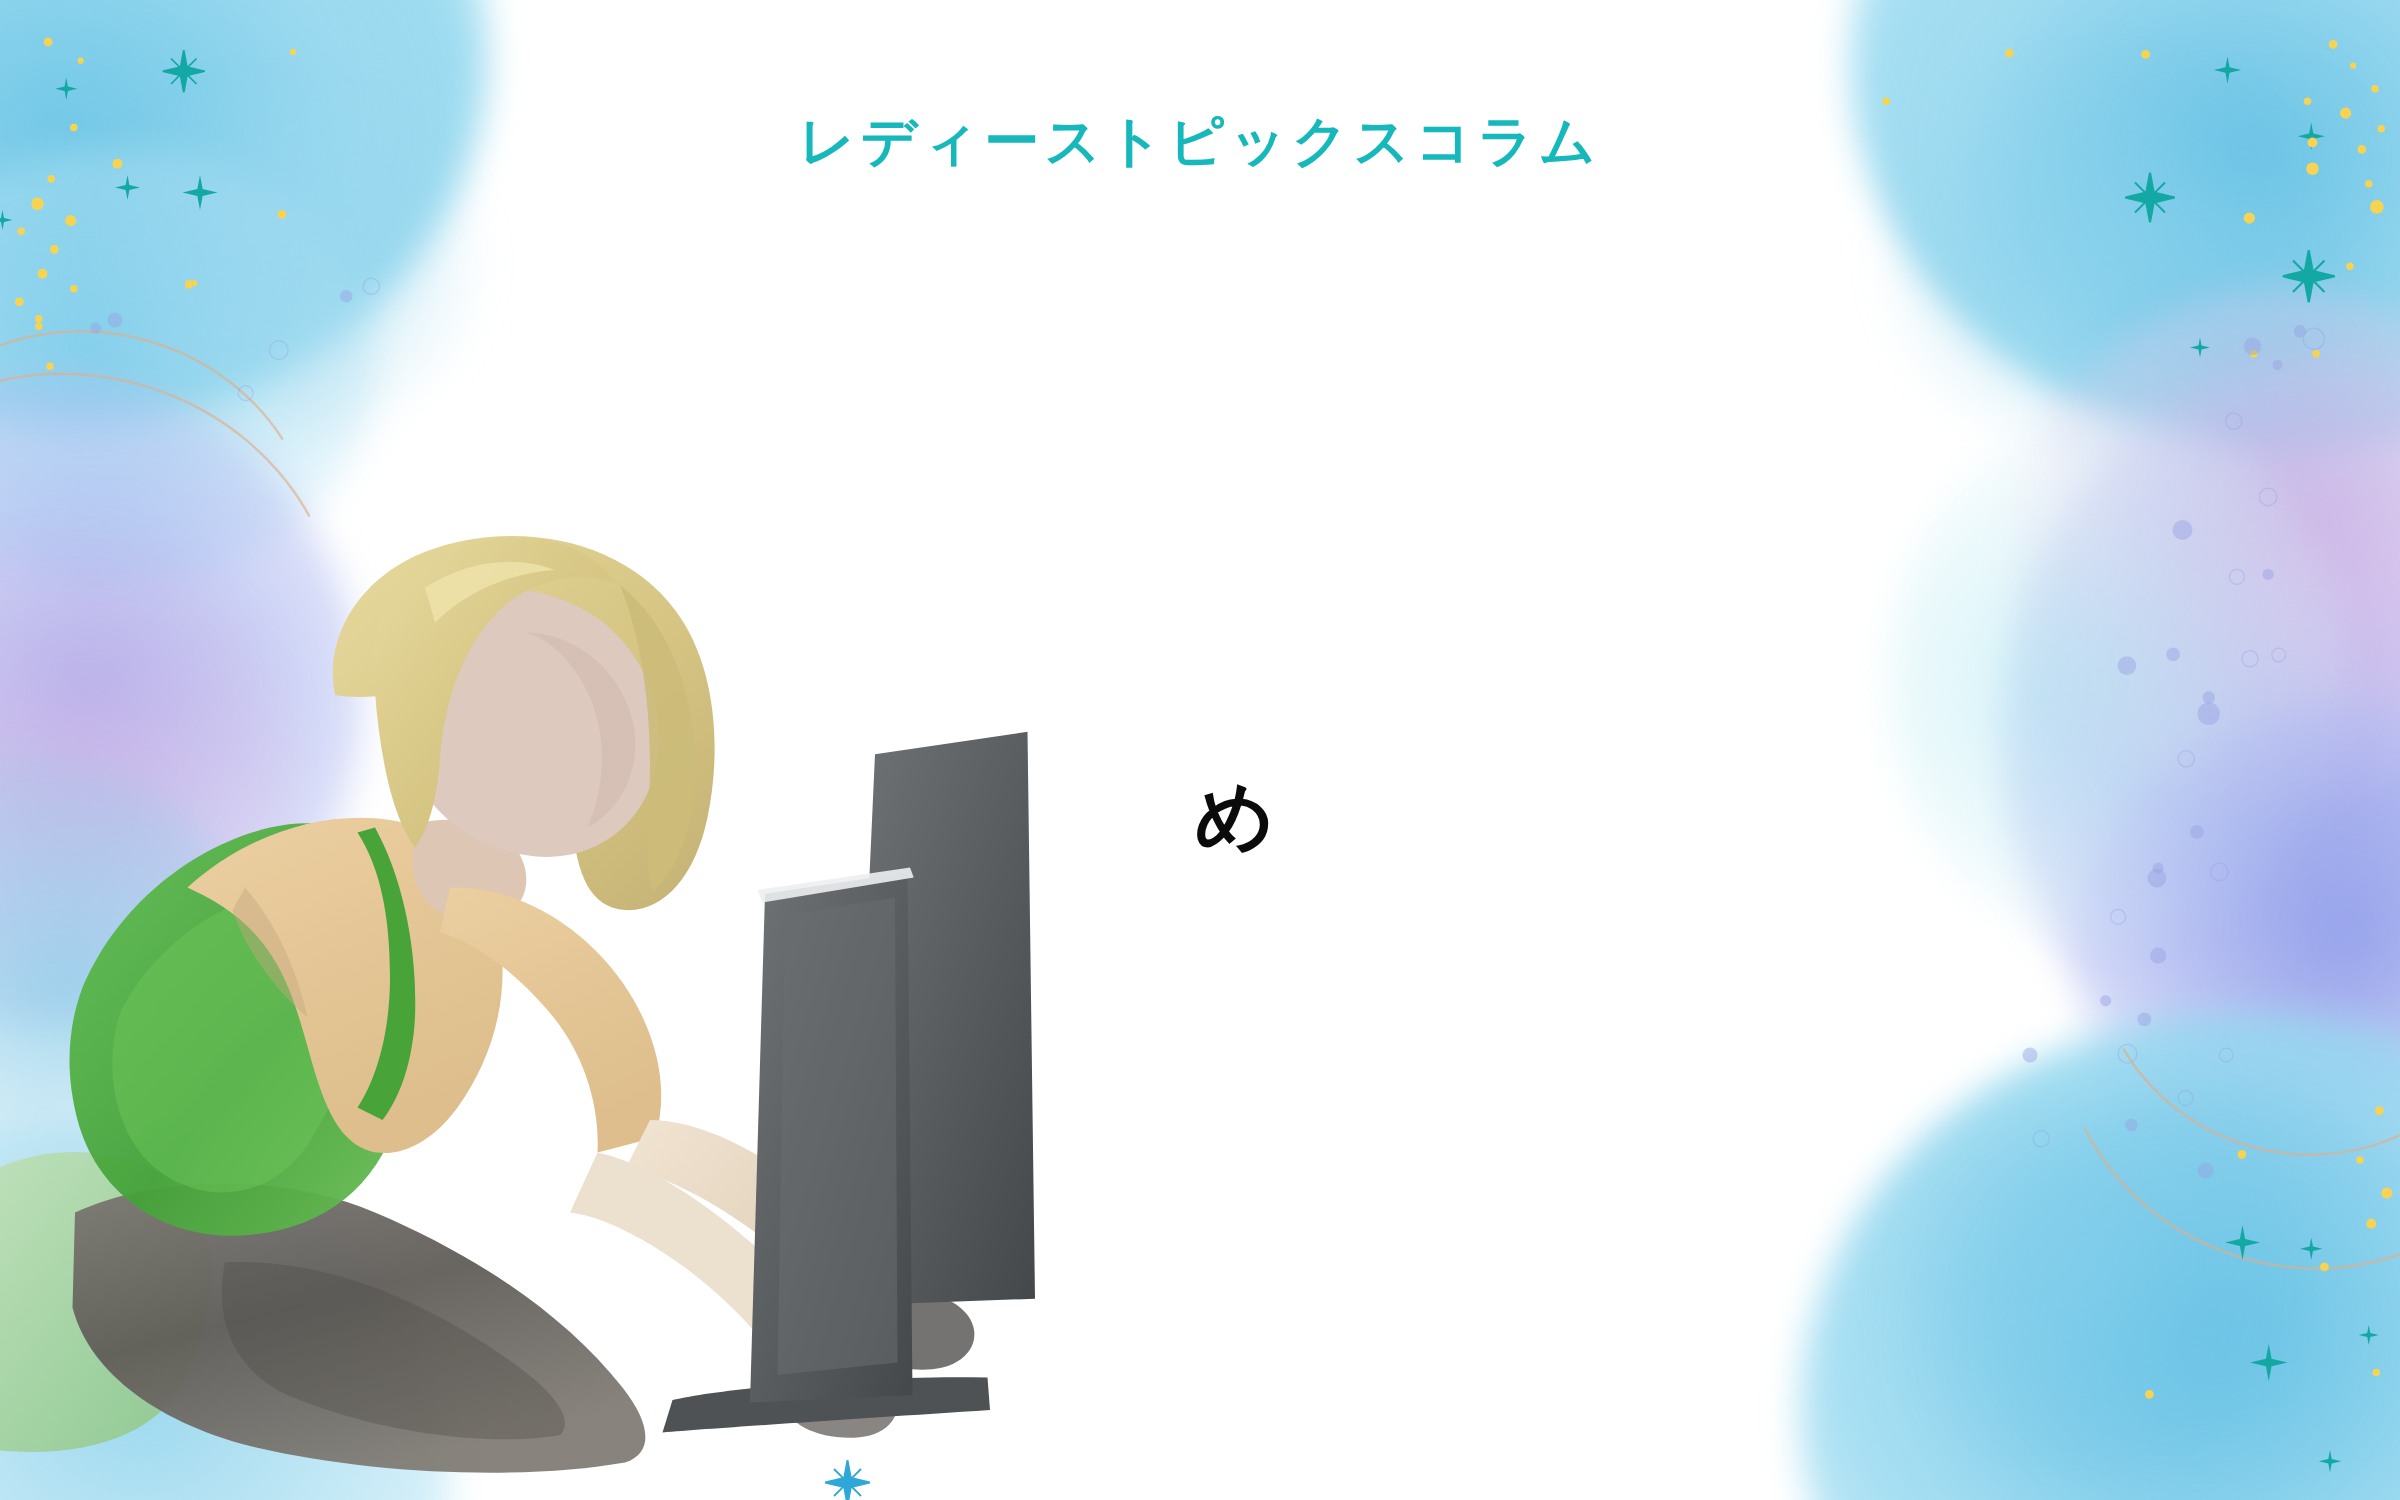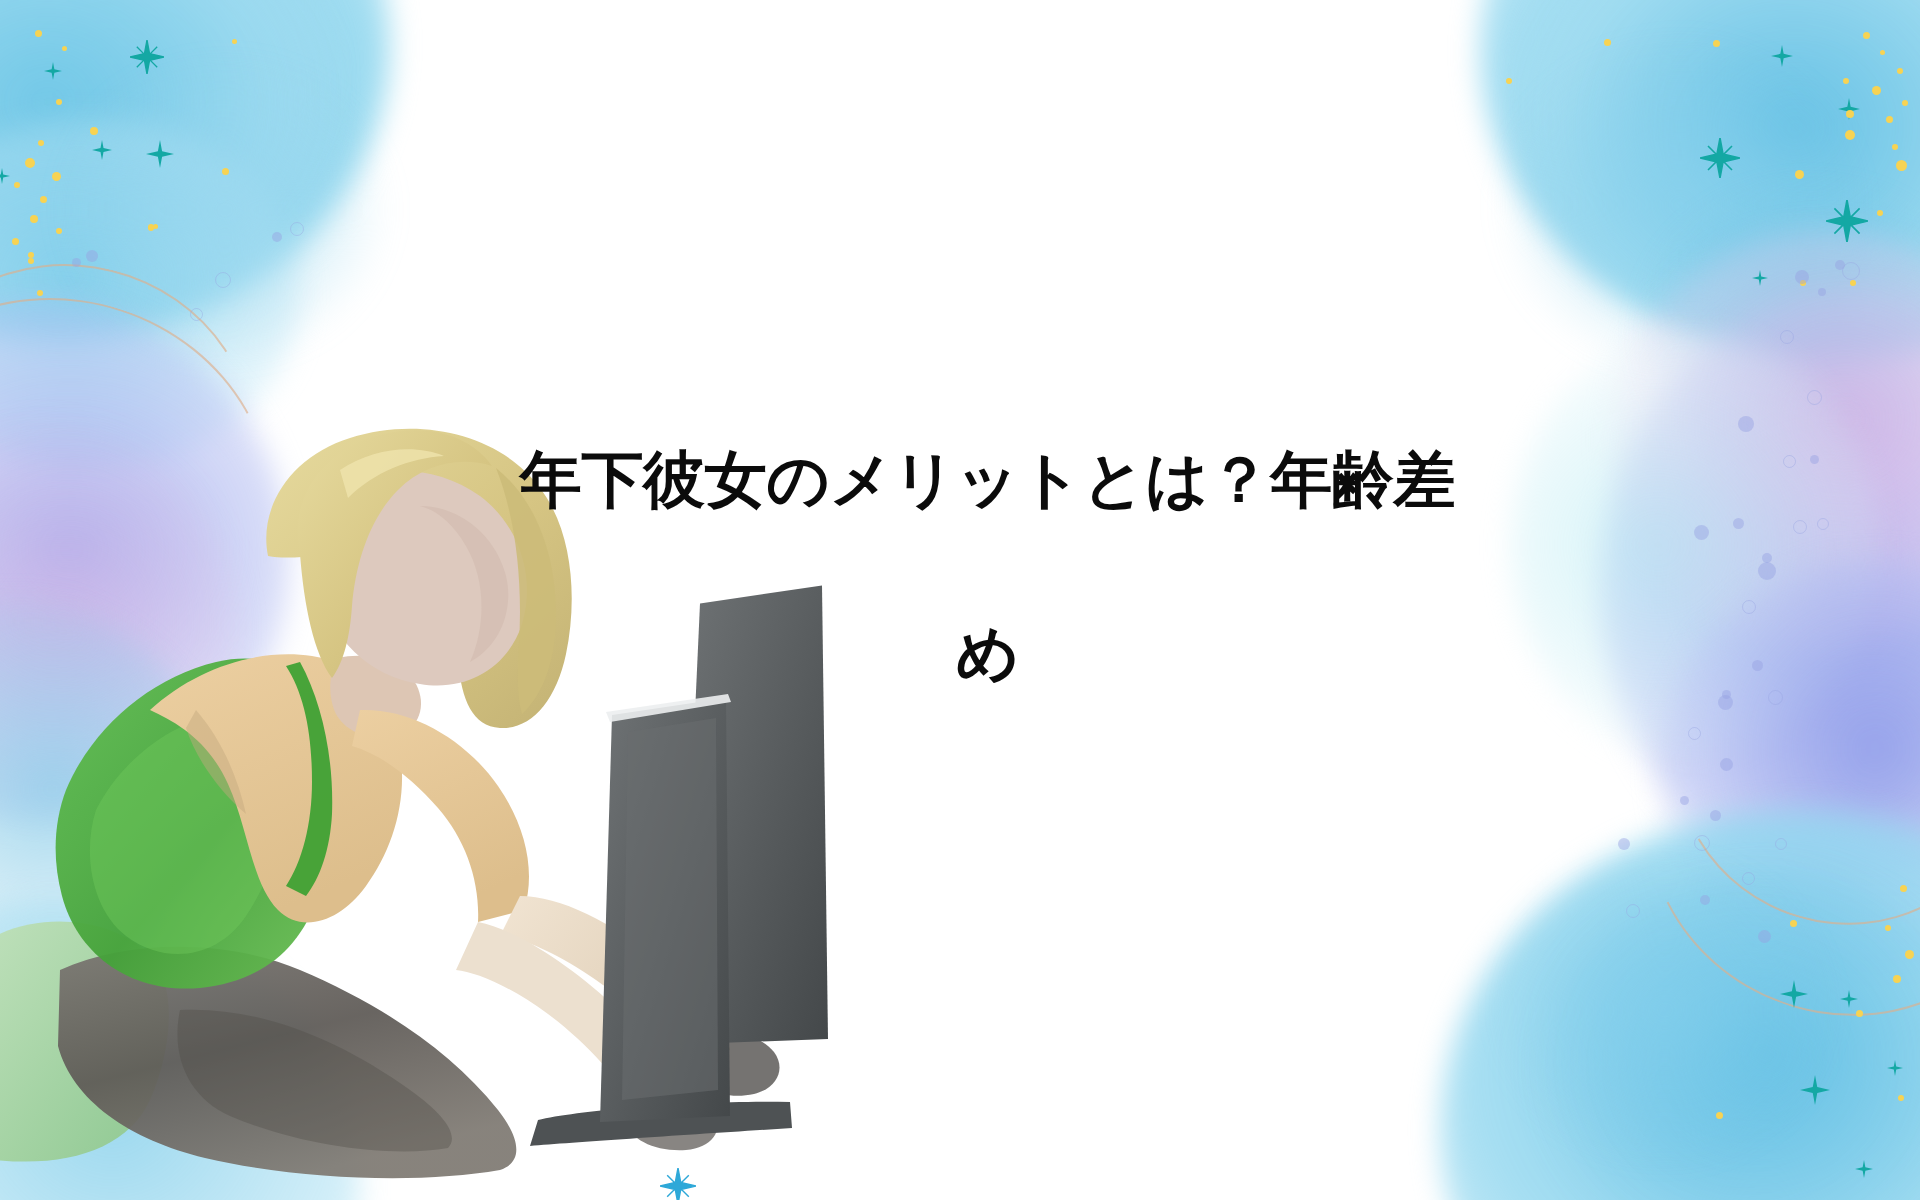--- a/index.html
+++ b/index.html
@@ -315,20 +315,21 @@
     <div class="bo" style="left:190px;  top:308px; width:11px; height:11px;"></div>
     <div class="bd" style="left:86px;   top:250px; width:12px; height:12px;"></div>
     <div class="bd" style="left:72px;   top:258px; width:9px;  height:9px;"></div>
     <div class="bd" style="left:380px;  top:510px; width:11px; height:11px;"></div>
     <div class="bo" style="left:420px;  top:555px; width:13px; height:13px;"></div>
     <div class="bd" style="left:345px;  top:600px; width:9px;  height:9px;"></div>
     <div class="bd" style="left:400px;  top:648px; width:10px; height:10px;"></div>
     <div class="bo" style="left:206px;  top:665px; width:12px; height:12px;"></div>
   </div>
 
+  <div class="site-title">レディーストピックスコラム</div>
 
   <div id="illustration">
     <svg viewBox="0 0 860 790" xmlns="http://www.w3.org/2000/svg" aria-hidden="true">
       <defs>
         <linearGradient id="hairG" x1="0" y1="0" x2="1" y2="1">
           <stop offset="0%" stop-color="#e6da9e"></stop>
           <stop offset="55%" stop-color="#d6c583"></stop>
           <stop offset="100%" stop-color="#c3b274"></stop>
         </linearGradient>
         <linearGradient id="topG" x1="0" y1="0" x2="1" y2="1">
@@ -413,18 +414,18 @@
       <path d="M538 710 C 580 700, 700 690, 790 692 L 792 718 C 700 724, 578 732, 530 736 Z" fill="#4e5254"></path>
 
       <path d="M700 216 L 822 196 L 828 700 L 680 706 Z" transform="translate(-90,-10) scale(1,0.9) translate(90,10)" fill="url(#lapG)"></path>
       <path d="M612 305 L 726 288 L 730 706 L 600 712 Z" fill="url(#lapG)"></path>
       <path d="M606 302 L 728 284 L 731 292 L 610 312 Z" fill="#eceef0" opacity="0.9"></path>
       <path d="M628 322 L 716 308 L 718 680 L 622 690 Z" fill="#6a6e70" opacity="0.55"></path>
     </svg>
   </div>
 
   <div class="headline">
-    <span>年下彼女のメリットとは？年齢差</span><br>
+    <br>
     <br>
     <span>め</span>
   </div>
 
 </div>
 
 </body></html>

